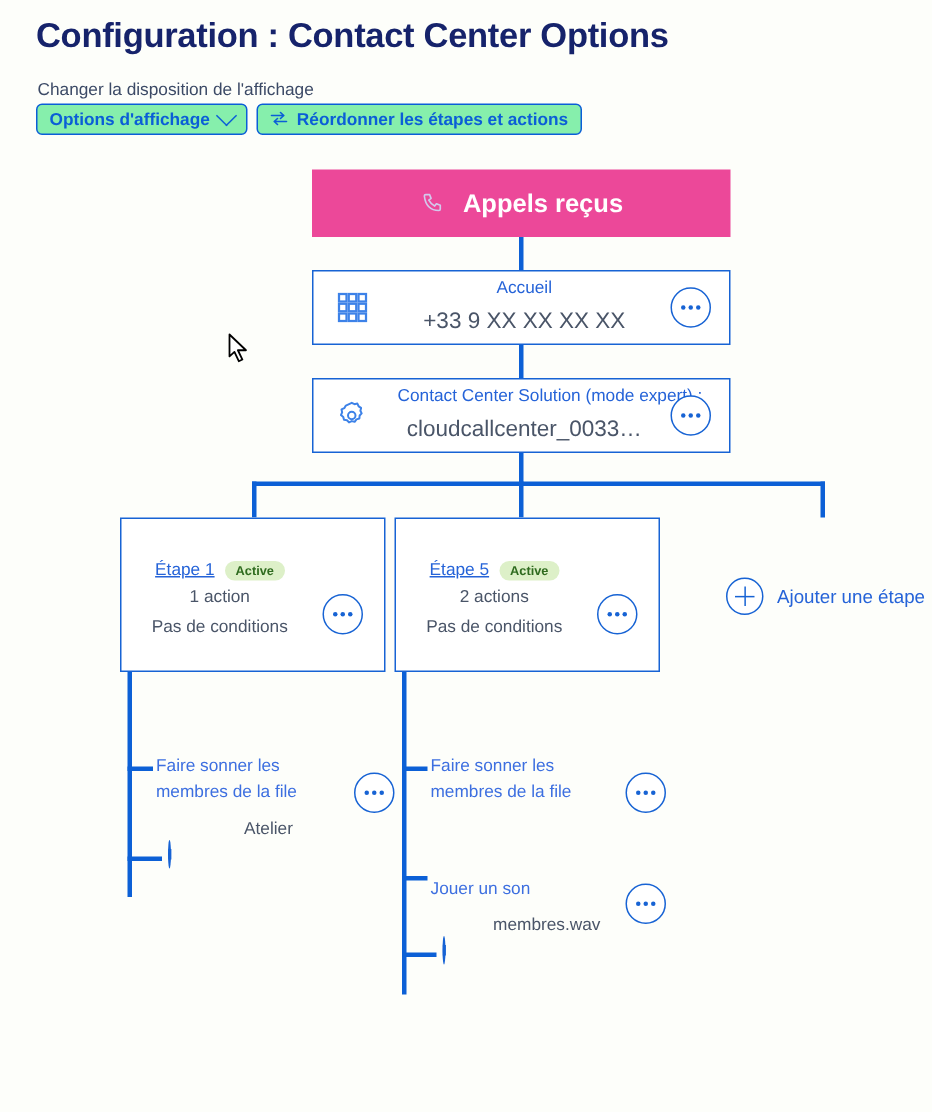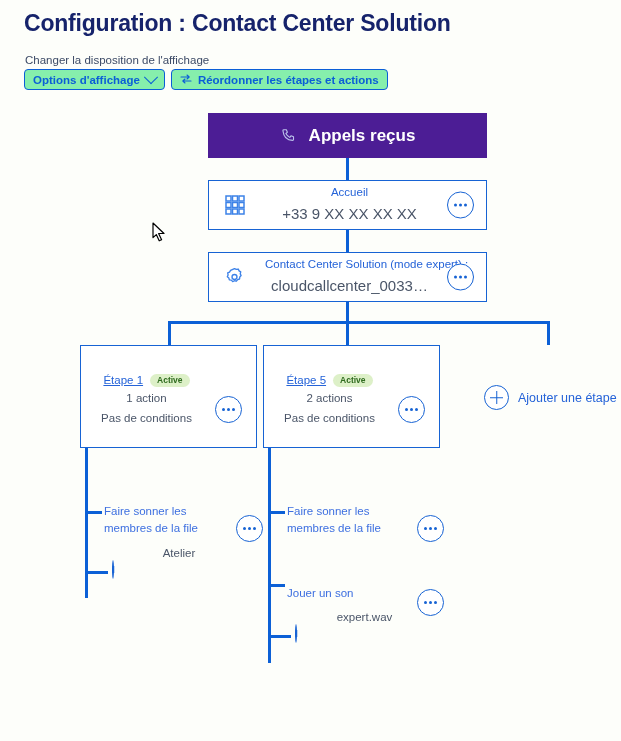--- a/index.html
+++ b/index.html
@@ -74,21 +74,21 @@
   }
   .reorder-icon { font-size: 12px; line-height: 1; }
 
   
   .node-banner {
     position: absolute;
     left: 208px;
     top: 113px;
     width: 279px;
     height: 45px;
-    background: #4c1d95;
+    background: #ec4899;
     display: flex;
     align-items: center;
     justify-content: center;
     gap: 12px;
     color: #ffffff;
     font-size: 17px;
     font-weight: bold;
     cursor: pointer;
     box-sizing: border-box;
   }
@@ -291,21 +291,21 @@
   }
 
   
   .cursor { position: absolute; left: 152px; top: 222px; }
 </style>
 </head>
 <body>
 
 <div id="root">
 
-  <div class="page-title">Configuration : Contact Center Solution</div>
+  <div class="page-title">Configuration : Contact Center Options</div>
   <div class="layout-label">Changer la disposition de l'affichage</div>
 
   <div class="btn-row">
     <div class="pill-btn">
       <span>Options d'affichage</span>
       <span class="chev"></span>
     </div>
     <div class="pill-btn">
       <span class="reorder-icon">
         <svg width="12" height="12" viewBox="0 0 12 12">
@@ -444,21 +444,21 @@
     <div class="action-title">Faire sonner les membres de la file</div>
     <span class="action-kebab" style="left:130px; top:12px;">
         <i></i>
         <i></i>
         <i></i>
       </span>
   </div>
 
   <div class="action" style="left:287px; top:568px; width:155px;">
     <div class="action-title">Jouer un son</div>
-    <div class="action-sub">expert.wav</div>
+    <div class="action-sub">membres.wav</div>
     <span class="action-kebab" style="left:130px; top:4px;">
         <i></i>
         <i></i>
         <i></i>
       </span>
   </div>
 
   <div class="add-action" style="left:295px; top:625px;">
     <span class="circle-plus"></span>
   </div>

